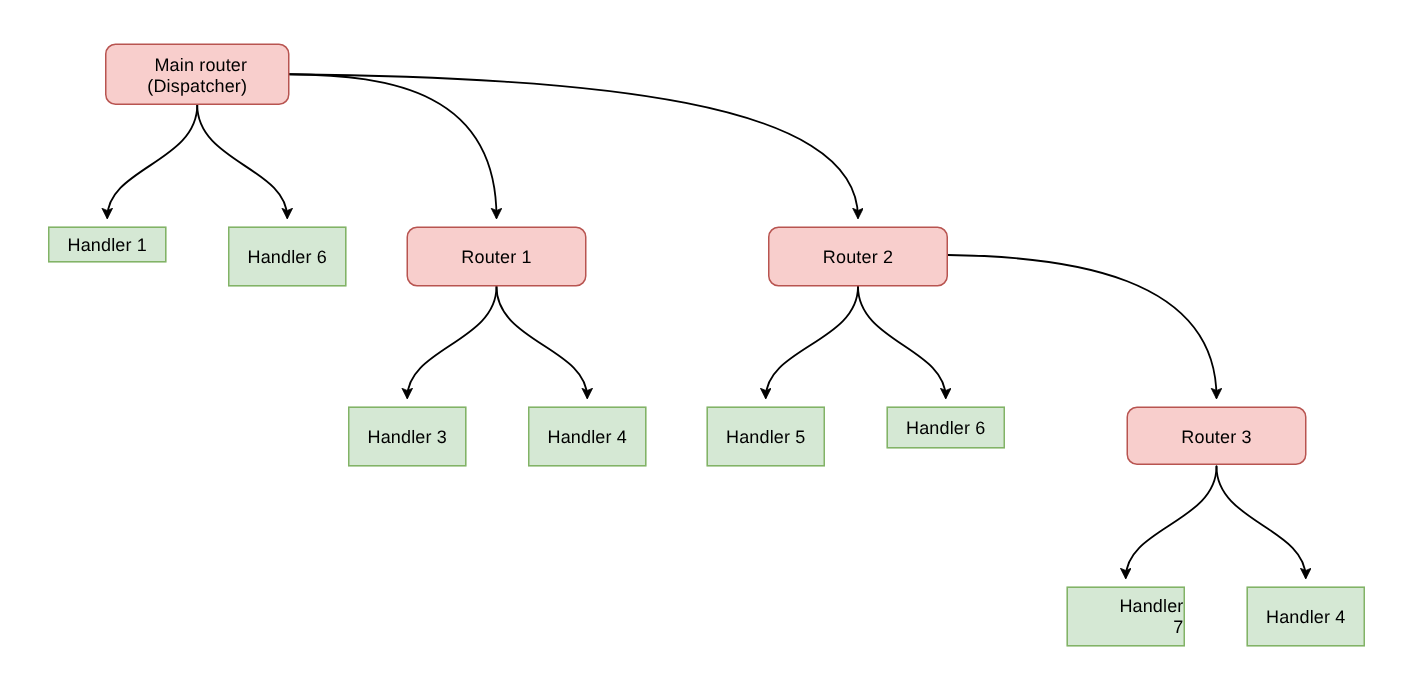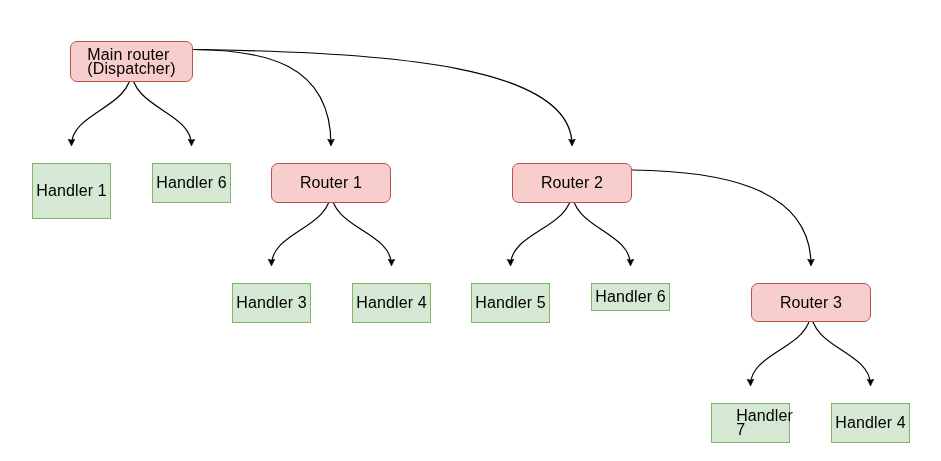--- a/index.html
+++ b/index.html
@@ -25,29 +25,28 @@
     width: 941px;
     height: 461px;
     pointer-events: none;
   }
   .node {
     position: absolute;
     box-sizing: border-box;
     display: flex;
     align-items: center;
     justify-content: center;
-    text-align: left;
-    font-size: 16px;
+    text-align: right;
+    font-size: 12px;
     line-height: 14px;
     color: #000000;
     border-width: 1px;
     border-style: solid;
     white-space: pre-line;
     letter-spacing: 0.1px;
-    margin-top: 12px;
   }
   .node.router {
     background: #f8cecc;
     border-color: #b85450;
     border-radius: 7px;
   }
   .node.handler {
     background: #d5e8d4;
     border-color: #82b366;
     border-radius: 0;
@@ -75,21 +74,21 @@
         <path d="M 572 191 C 572 228, 630.5 232, 630.5 265" stroke="#000000" stroke-width="1.2" fill="none" marker-end="url(#arrow)"></path>
         <path d="M 632 170 C 712 171, 811 184, 811 265" stroke="#000000" stroke-width="1.2" fill="none" marker-end="url(#arrow)"></path>
         <path d="M 811 311 C 811 348, 750.5 352, 750.5 385" stroke="#000000" stroke-width="1.2" fill="none" marker-end="url(#arrow)"></path>
         <path d="M 811 311 C 811 348, 870.5 352, 870.5 385" stroke="#000000" stroke-width="1.2" fill="none" marker-end="url(#arrow)"></path>
       </g>
   </svg>
 
   <div id="nodes-group">
       <div class="node router" style="left: 70px; top: 29px; width: 123px; height: 41px; background: rgb(248, 206, 204); border-color: rgb(184, 84, 80);">Main router
 (Dispatcher)</div>
-      <div class="node handler" style="left: 32px; top: 151px; width: 79px; height: 56px; background: rgb(213, 232, 212); border-color: rgb(130, 179, 102);">Handler 1</div>
+      <div class="node handler" style="left: 32px; top: 151px; width: 79px; height: 24px; background: rgb(213, 232, 212); border-color: rgb(130, 179, 102);">Handler 1</div>
       <div class="node handler" style="left: 152px; top: 151px; width: 79px; height: 40px; background: rgb(213, 232, 212); border-color: rgb(130, 179, 102);">Handler 6</div>
       <div class="node router" style="left: 271px; top: 151px; width: 120px; height: 40px; background: rgb(248, 206, 204); border-color: rgb(184, 84, 80);">Router 1</div>
       <div class="node router" style="left: 512px; top: 151px; width: 120px; height: 40px; background: rgb(248, 206, 204); border-color: rgb(184, 84, 80);">Router 2</div>
       <div class="node handler" style="left: 232px; top: 271px; width: 79px; height: 40px; background: rgb(213, 232, 212); border-color: rgb(130, 179, 102);">Handler 3</div>
       <div class="node handler" style="left: 352px; top: 271px; width: 79px; height: 40px; background: rgb(213, 232, 212); border-color: rgb(130, 179, 102);">Handler 4</div>
       <div class="node handler" style="left: 471px; top: 271px; width: 79px; height: 40px; background: rgb(213, 232, 212); border-color: rgb(130, 179, 102);">Handler 5</div>
       <div class="node handler" style="left: 591px; top: 271px; width: 79px; height: 28px; background: rgb(213, 232, 212); border-color: rgb(130, 179, 102);">Handler 6</div>
       <div class="node router" style="left: 751px; top: 271px; width: 120px; height: 39px; background: rgb(248, 206, 204); border-color: rgb(184, 84, 80);">Router 3</div>
       <div class="node handler" style="left: 711px; top: 391px; width: 79px; height: 40px; background: rgb(213, 232, 212); border-color: rgb(130, 179, 102); padding-left: 28px;">Handler 7</div>
       <div class="node handler" style="left: 831px; top: 391px; width: 79px; height: 40px; background: rgb(213, 232, 212); border-color: rgb(130, 179, 102);">Handler 4</div>

